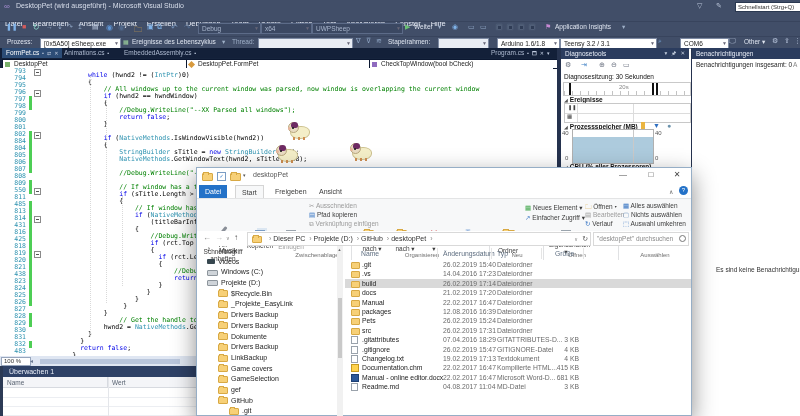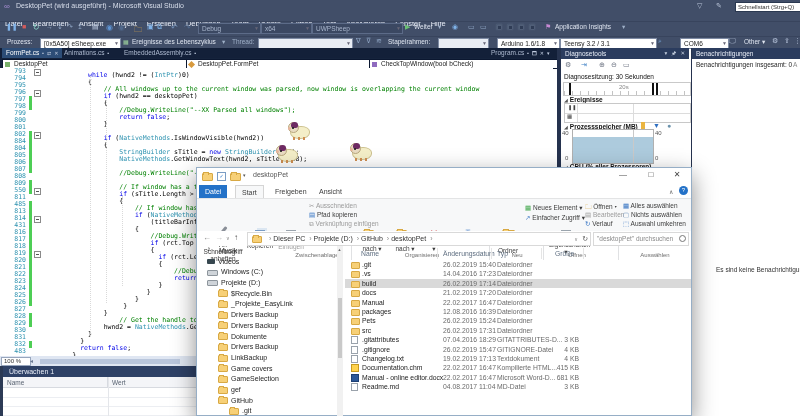--- a/index.html
+++ b/index.html
@@ -217,47 +217,47 @@
   </div>
 
   <div class="abs" id="editor">
     <div class="abs iguide" style="left:90px;top:8px;height:260px;"></div>
     <div class="abs iguide" style="left:106px;top:30px;height:205px;"></div>
     <div class="abs iguide" style="left:122px;top:128px;height:90px;"></div>
     <div>
         <div class="cl"><span class="ln">793</span><span class="bar"></span><span class="fold"><span class="fbox"></span></span><span class="ct">            <span class="tk-k">while</span><span class="tk-d"> (hwnd2 != (</span><span class="tk-t">IntPtr</span><span class="tk-d">)0)</span></span></div>
         <div class="cl"><span class="ln">794</span><span class="bar"></span><span class="fold"></span><span class="ct">            <span class="tk-d">{</span></span></div>
         <div class="cl"><span class="ln">795</span><span class="bar"></span><span class="fold"></span><span class="ct">                <span class="tk-c">// All windows up to the current window was parsed, now window is overlapping the current window</span></span></div>
-        <div class="cl"><span class="ln">796</span><span class="bar"></span><span class="fold"><span class="fbox"></span></span><span class="ct">                <span class="tk-k">if</span><span class="tk-d"> (hwnd2 == desktopPet)</span></span></div>
+        <div class="cl"><span class="ln">796</span><span class="bar"></span><span class="fold"><span class="fbox"></span></span><span class="ct">                <span class="tk-k">if</span><span class="tk-d"> (hwnd2 == hwndWindow)</span></span></div>
         <div class="cl"><span class="ln">797</span><span class="bar grn"></span><span class="fold"></span><span class="ct">                <span class="tk-d">{</span></span></div>
         <div class="cl"><span class="ln">798</span><span class="bar grn"></span><span class="fold"></span><span class="ct">                    <span class="tk-c">//Debug.WriteLine("--XX Parsed all windows");</span></span></div>
         <div class="cl"><span class="ln">799</span><span class="bar"></span><span class="fold"></span><span class="ct">                    <span class="tk-k">return</span><span class="tk-d"> </span><span class="tk-k">false</span><span class="tk-d">;</span></span></div>
         <div class="cl"><span class="ln">800</span><span class="bar"></span><span class="fold"></span><span class="ct">                <span class="tk-d">}</span></span></div>
         <div class="cl"><span class="ln">801</span><span class="bar"></span><span class="fold"></span><span class="ct"></span></div>
         <div class="cl"><span class="ln">802</span><span class="bar grn"></span><span class="fold"><span class="fbox"></span></span><span class="ct">                <span class="tk-k">if</span><span class="tk-d"> (</span><span class="tk-t">NativeMethods</span><span class="tk-d">.IsWindowVisible(hwnd2))</span></span></div>
         <div class="cl"><span class="ln">884</span><span class="bar grn"></span><span class="fold"></span><span class="ct">                <span class="tk-d">{</span></span></div>
         <div class="cl"><span class="ln">804</span><span class="bar grn"></span><span class="fold"></span><span class="ct">                    <span class="tk-t">StringBuilder</span><span class="tk-d"> sTitle = </span><span class="tk-k">new</span><span class="tk-d"> </span><span class="tk-t">StringBuilder</span><span class="tk-d">(128);</span></span></div>
         <div class="cl"><span class="ln">805</span><span class="bar grn"></span><span class="fold"></span><span class="ct">                    <span class="tk-t">NativeMethods</span><span class="tk-d">.GetWindowText(hwnd2, sTitle, 128);</span></span></div>
         <div class="cl"><span class="ln">806</span><span class="bar grn"></span><span class="fold"></span><span class="ct"></span></div>
         <div class="cl"><span class="ln">807</span><span class="bar grn"></span><span class="fold"></span><span class="ct">                    <span class="tk-c">//Debug.WriteLine("--&gt; "</span></span></div>
         <div class="cl"><span class="ln">808</span><span class="bar"></span><span class="fold"></span><span class="ct"></span></div>
         <div class="cl"><span class="ln">809</span><span class="bar grn"></span><span class="fold"></span><span class="ct">                    <span class="tk-c">// If window has a title</span></span></div>
         <div class="cl"><span class="ln">550</span><span class="bar grn"></span><span class="fold"><span class="fbox"></span></span><span class="ct">                    <span class="tk-k">if</span><span class="tk-d"> (sTitle.Length &gt; 0 &amp;&amp;</span></span></div>
         <div class="cl"><span class="ln">811</span><span class="bar"></span><span class="fold"></span><span class="ct">                    <span class="tk-d">{</span></span></div>
         <div class="cl"><span class="ln">485</span><span class="bar grn"></span><span class="fold"></span><span class="ct">                        <span class="tk-c">// If window has a ti</span></span></div>
         <div class="cl"><span class="ln">813</span><span class="bar grn"></span><span class="fold"></span><span class="ct">                        <span class="tk-k">if</span><span class="tk-d"> (</span><span class="tk-t">NativeMethods</span><span class="tk-d">.Get</span></span></div>
         <div class="cl"><span class="ln">814</span><span class="bar grn"></span><span class="fold"><span class="fbox"></span></span><span class="ct">                            <span class="tk-d">(titleBarInfo.rct</span></span></div>
         <div class="cl"><span class="ln">431</span><span class="bar grn"></span><span class="fold"></span><span class="ct">                        <span class="tk-d">{</span></span></div>
         <div class="cl"><span class="ln">816</span><span class="bar grn"></span><span class="fold"></span><span class="ct">                            <span class="tk-c">//Debug.WriteLine</span></span></div>
-        <div class="cl"><span class="ln">817</span><span class="bar grn"></span><span class="fold"></span><span class="ct">                            <span class="tk-k">if</span><span class="tk-d"> (rct.Top &lt; rct</span></span></div>
+        <div class="cl"><span class="ln">425</span><span class="bar grn"></span><span class="fold"></span><span class="ct">                            <span class="tk-k">if</span><span class="tk-d"> (rct.Top &lt; rct</span></span></div>
         <div class="cl"><span class="ln">818</span><span class="bar grn"></span><span class="fold"></span><span class="ct">                            <span class="tk-d">{</span></span></div>
         <div class="cl"><span class="ln">819</span><span class="bar grn"></span><span class="fold"><span class="fbox"></span></span><span class="ct">                              <span class="tk-k">if</span><span class="tk-d"> (rct.Left</span></span></div>
         <div class="cl"><span class="ln">820</span><span class="bar grn"></span><span class="fold"></span><span class="ct">                              <span class="tk-d">{</span></span></div>
         <div class="cl"><span class="ln">821</span><span class="bar grn"></span><span class="fold"></span><span class="ct">                                  <span class="tk-c">//Debug.W</span></span></div>
-        <div class="cl"><span class="ln">822</span><span class="bar grn"></span><span class="fold"></span><span class="ct">                                  <span class="tk-k">return</span><span class="tk-d"> </span><span class="tk-k">tr</span></span></div>
+        <div class="cl"><span class="ln">438</span><span class="bar grn"></span><span class="fold"></span><span class="ct">                                  <span class="tk-k">return</span><span class="tk-d"> </span><span class="tk-k">tr</span></span></div>
         <div class="cl"><span class="ln">823</span><span class="bar grn"></span><span class="fold"></span><span class="ct">                              <span class="tk-d">}</span></span></div>
         <div class="cl"><span class="ln">824</span><span class="bar grn"></span><span class="fold"></span><span class="ct">                           <span class="tk-d">}</span></span></div>
         <div class="cl"><span class="ln">825</span><span class="bar grn"></span><span class="fold"></span><span class="ct">                        <span class="tk-d">}</span></span></div>
         <div class="cl"><span class="ln">826</span><span class="bar grn"></span><span class="fold"></span><span class="ct">                     <span class="tk-d">}</span></span></div>
         <div class="cl"><span class="ln">827</span><span class="bar"></span><span class="fold"></span><span class="ct">                <span class="tk-d">}</span></span></div>
         <div class="cl"><span class="ln">828</span><span class="bar grn"></span><span class="fold"></span><span class="ct">                    <span class="tk-c">// Get the handle to the</span></span></div>
         <div class="cl"><span class="ln">829</span><span class="bar grn"></span><span class="fold"></span><span class="ct">                <span class="tk-d">hwnd2 = </span><span class="tk-t">NativeMethods</span><span class="tk-d">.GetWind</span></span></div>
         <div class="cl"><span class="ln">830</span><span class="bar"></span><span class="fold"></span><span class="ct">            <span class="tk-d">}</span></span></div>
         <div class="cl"><span class="ln">831</span><span class="bar"></span><span class="fold"></span><span class="ct">          <span class="tk-d">}</span></span></div>
         <div class="cl"><span class="ln">832</span><span class="bar grn"></span><span class="fold"></span><span class="ct">          <span class="tk-k">return</span><span class="tk-d"> </span><span class="tk-k">false</span><span class="tk-d">;</span></span></div>

